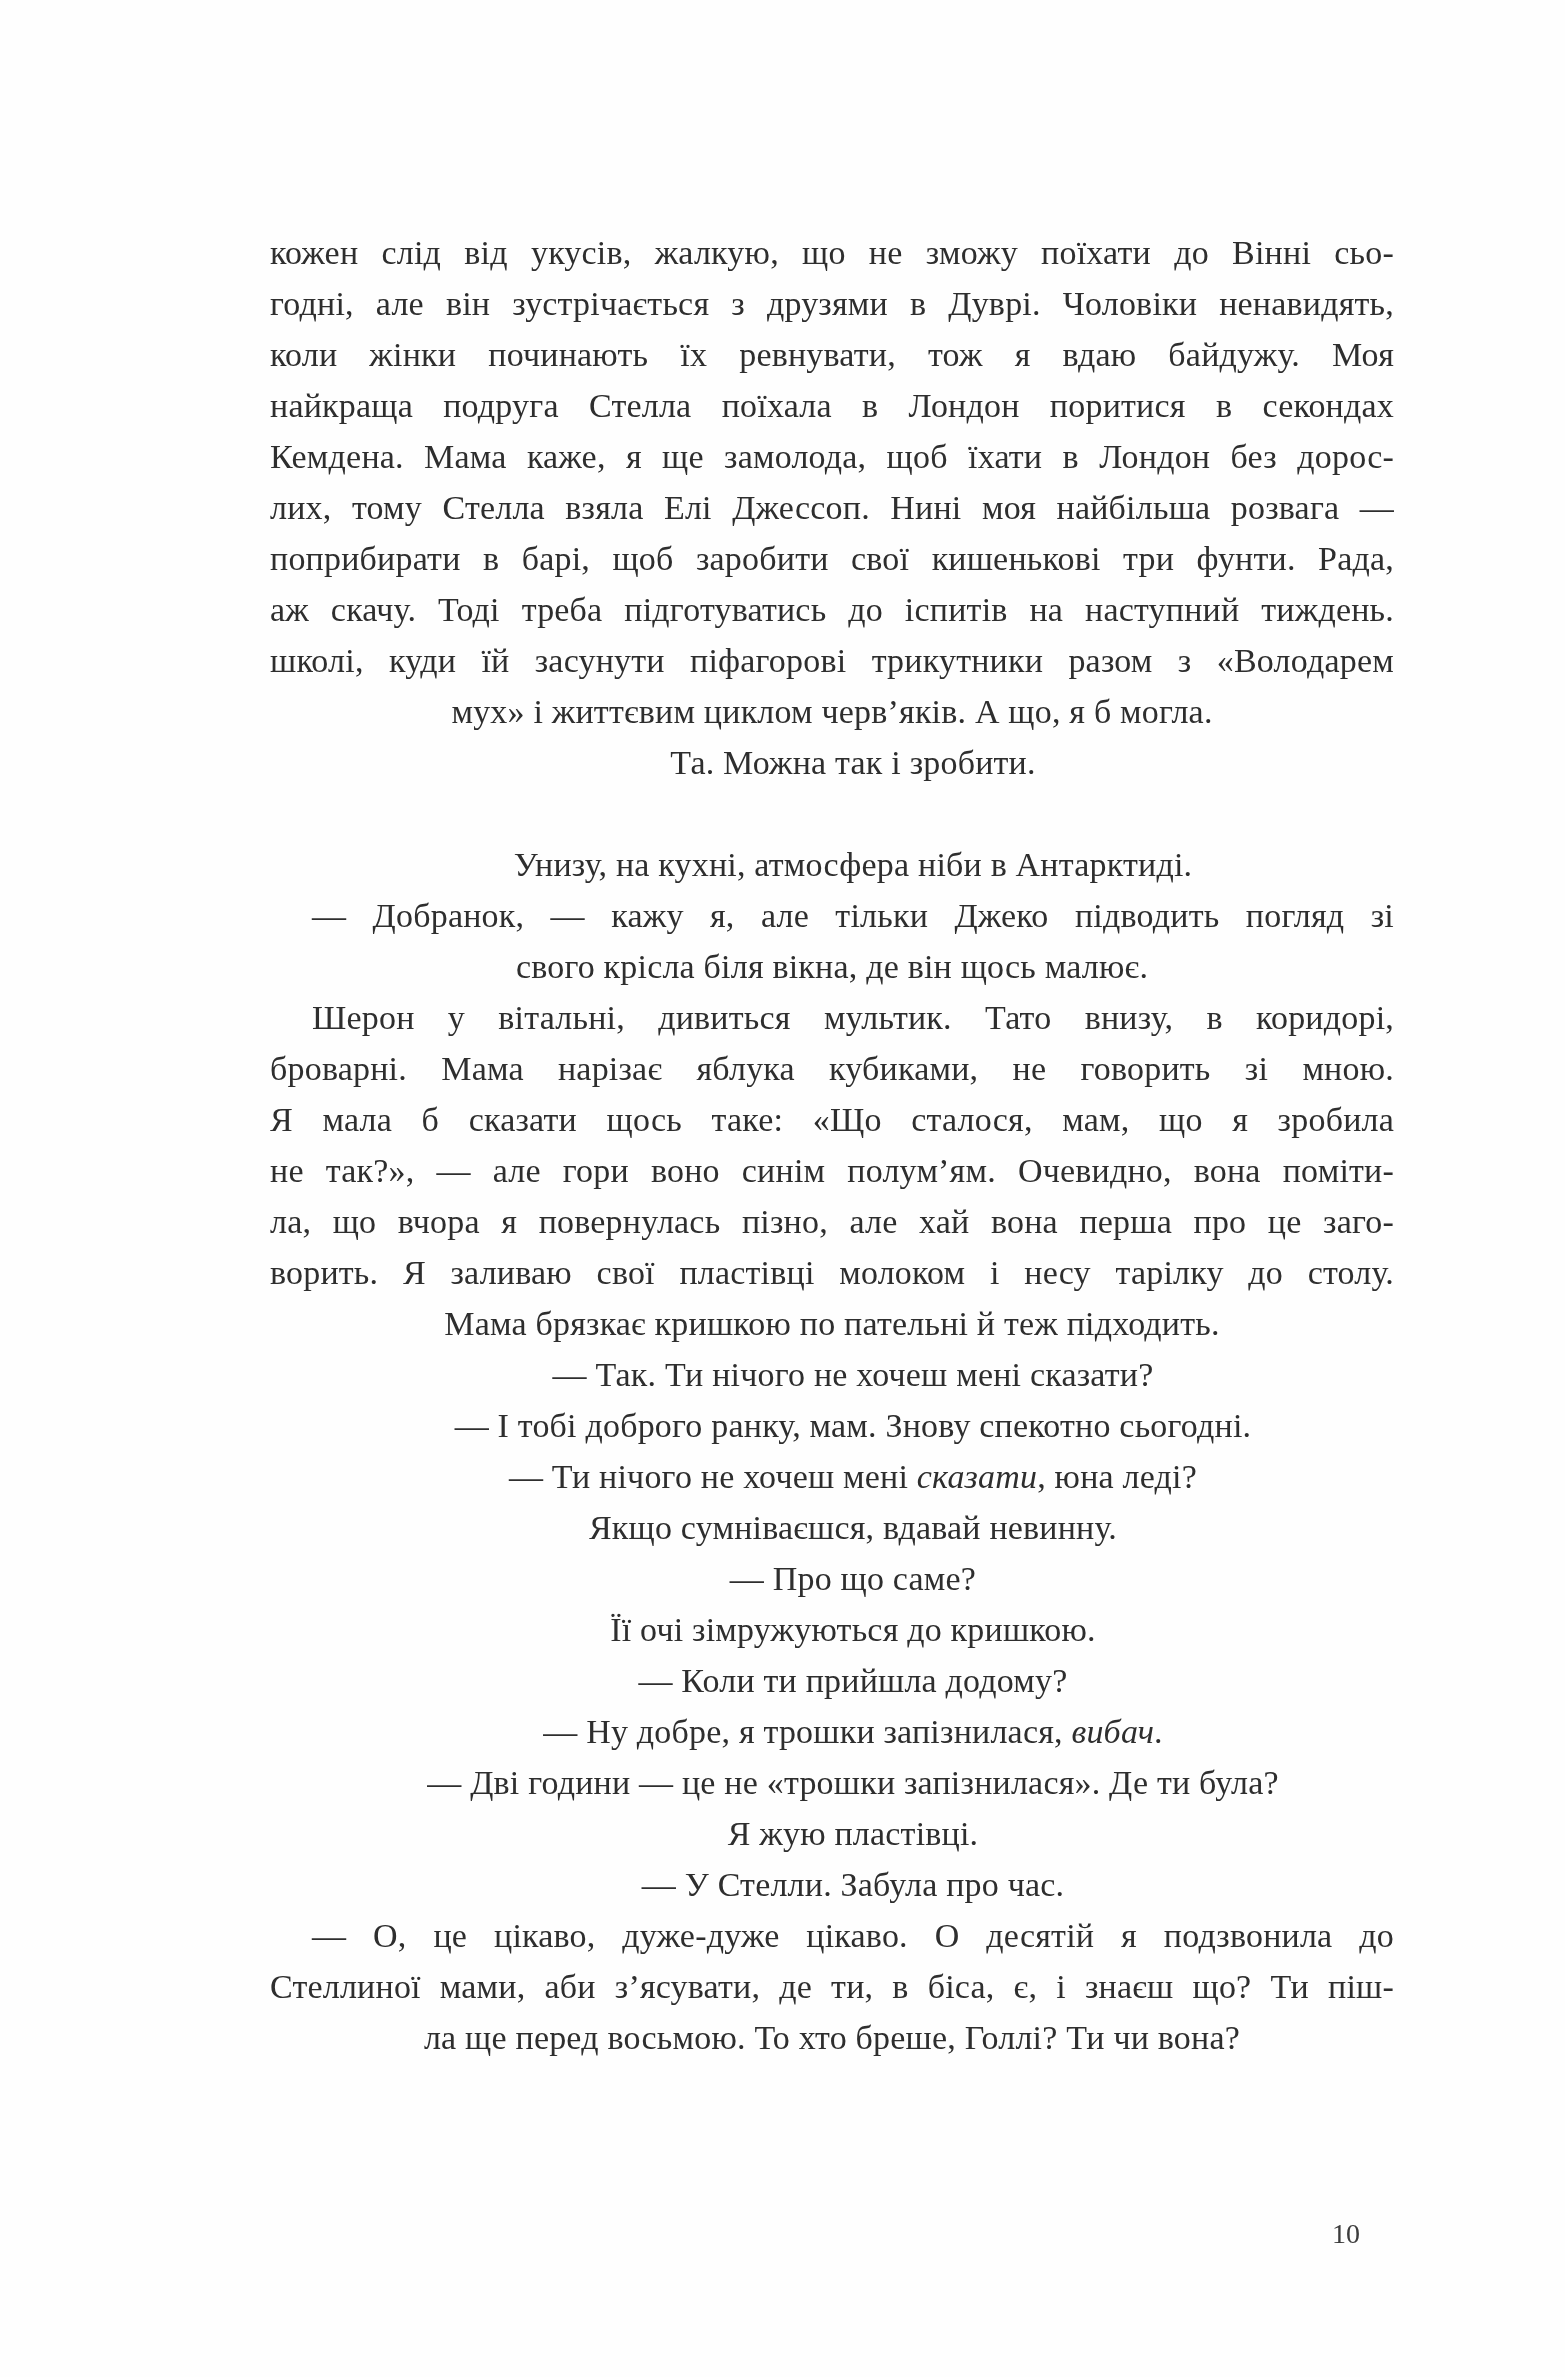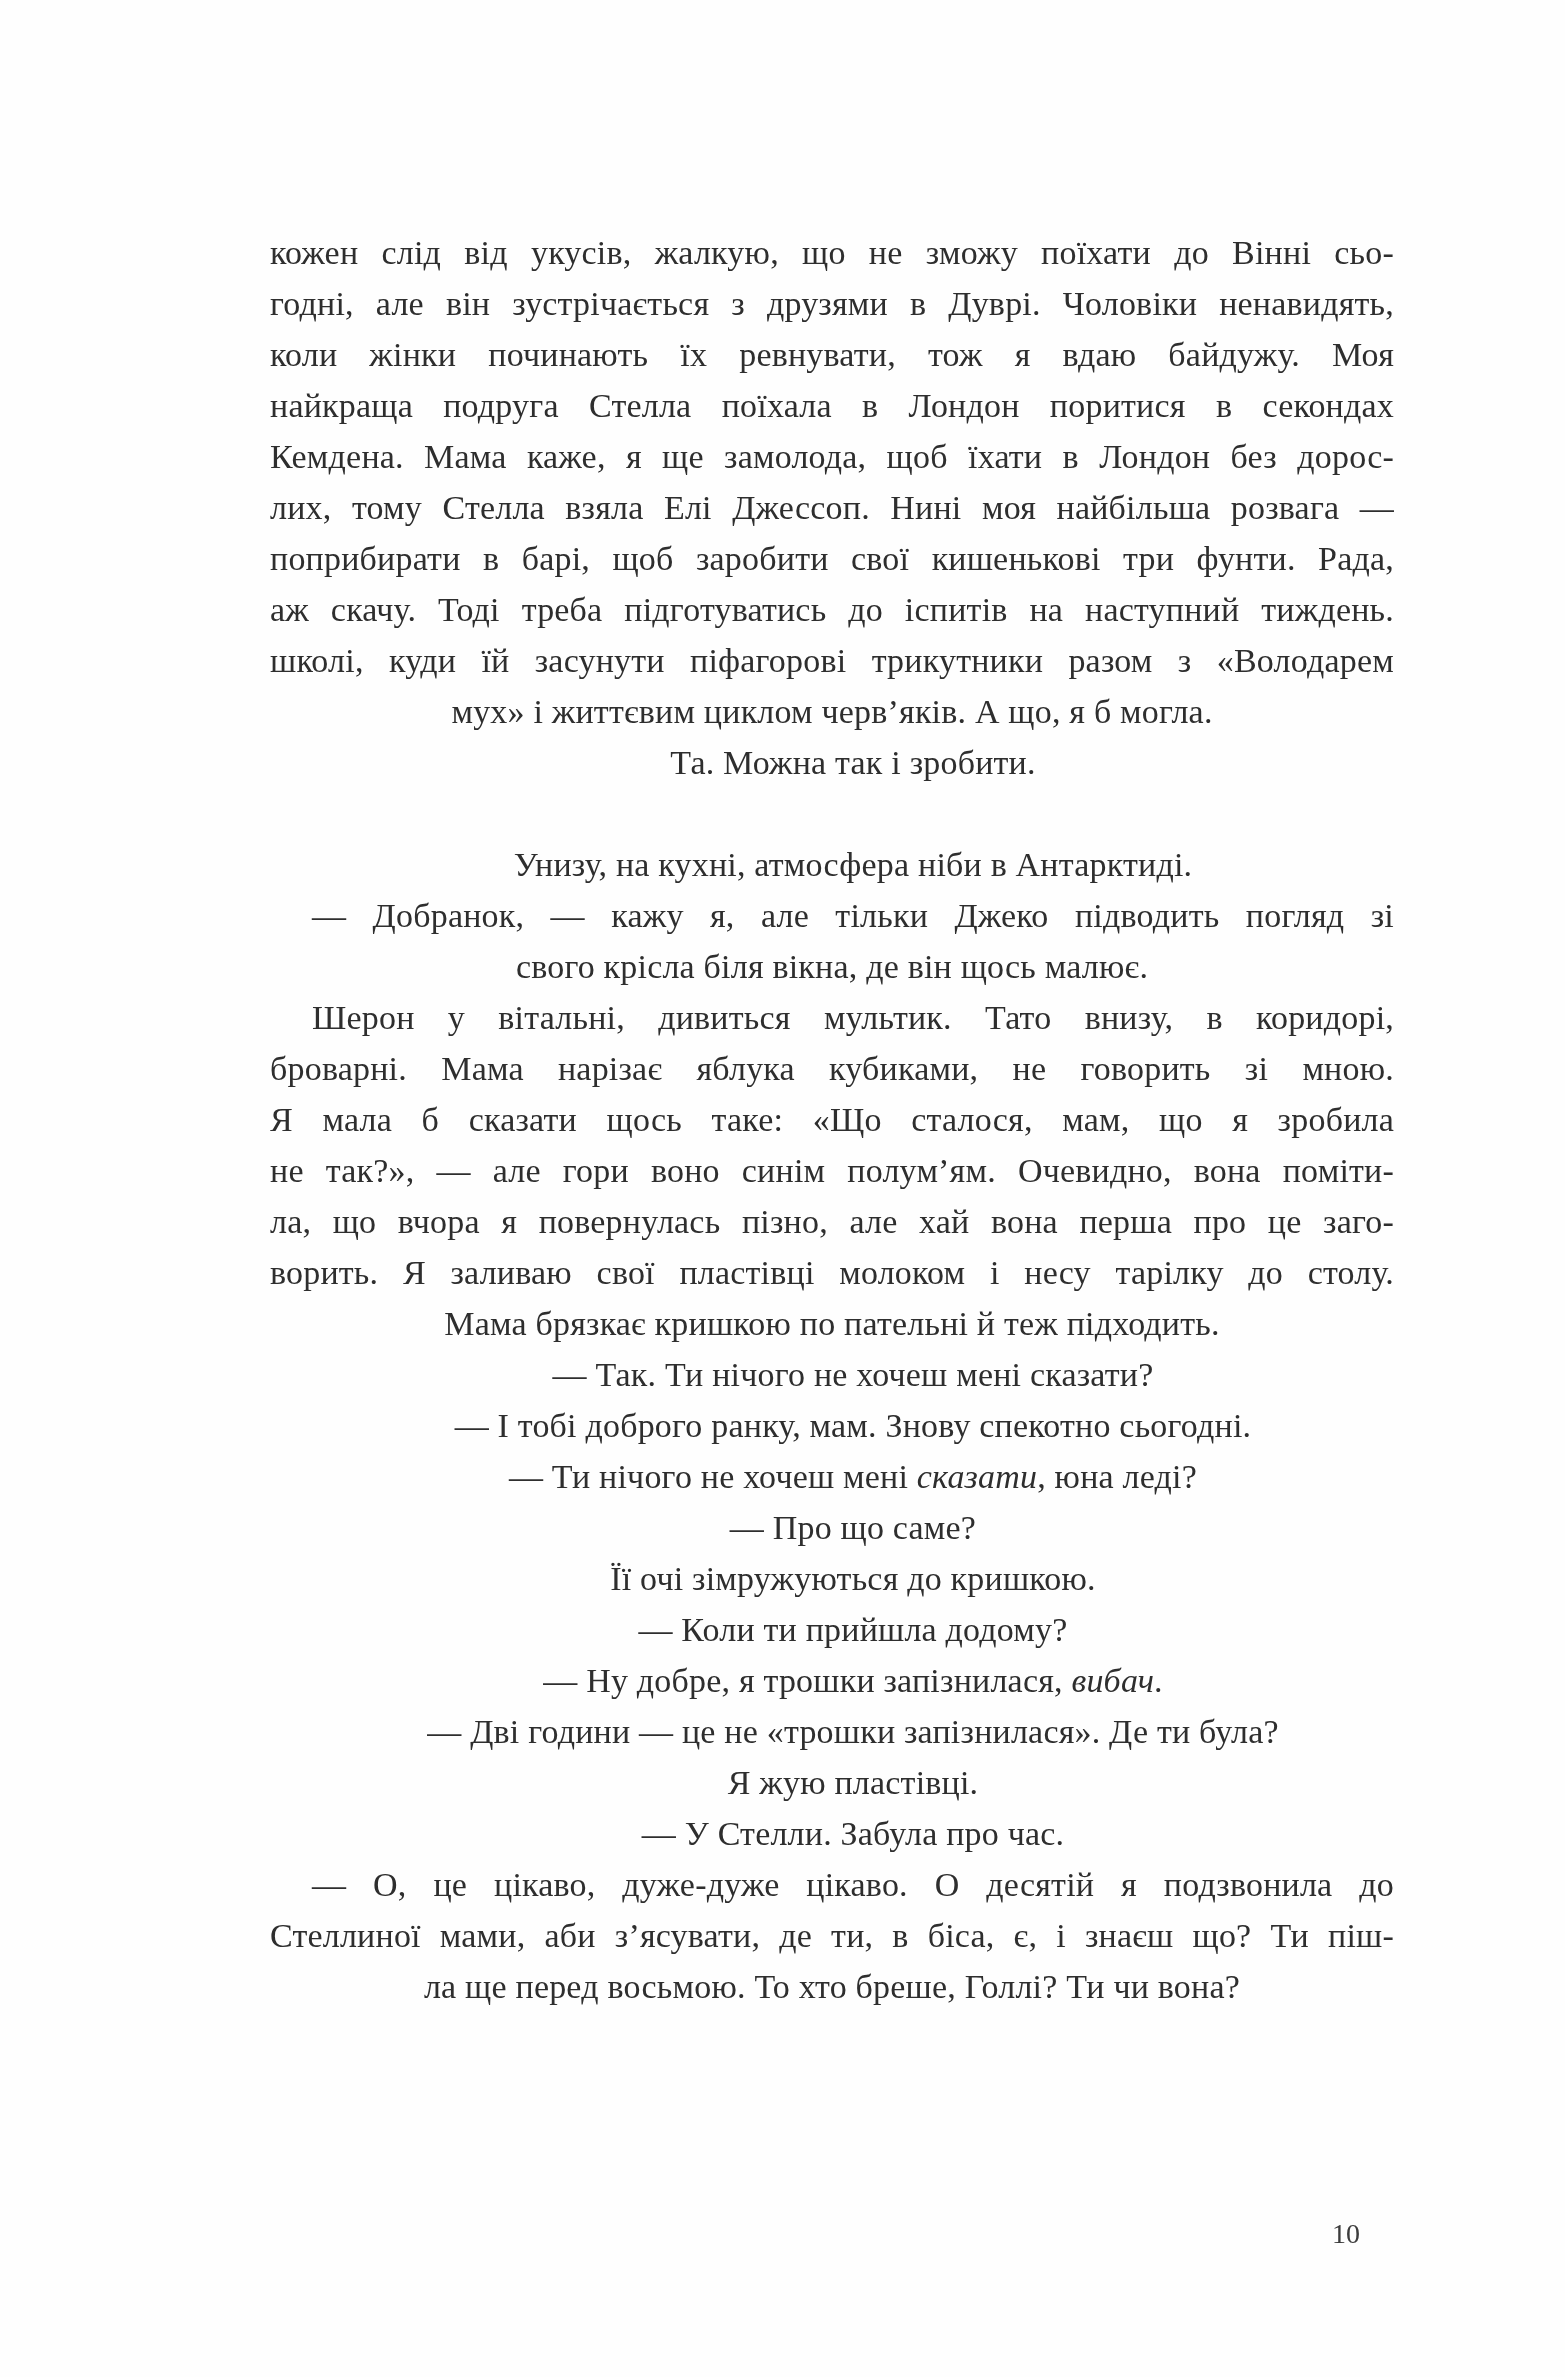--- a/index.html
+++ b/index.html
@@ -69,20 +69,21 @@
       <div class="line j ind"><span>Шерон у вітальні, дивиться мультик. Тато внизу, в коридорі,</span></div>
       <div class="line j"><span>броварні. Мама нарізає яблука кубиками, не говорить зі мною.</span></div>
       <div class="line j"><span>Я мала б сказати щось таке: «Що сталося, мам, що я зробила</span></div>
       <div class="line j"><span>не так?», — але гори воно синім полум’ям. Очевидно, вона поміти-</span></div>
       <div class="line j"><span>ла, що вчора я повернулась пізно, але хай вона перша про це заго-</span></div>
       <div class="line j"><span>ворить. Я заливаю свої пластівці молоком і несу тарілку до столу.</span></div>
       <div class="line"><span>Мама брязкає кришкою по пательні й теж підходить.</span></div>
       <div class="line ind"><span>— Так. Ти нічого не хочеш мені сказати?</span></div>
       <div class="line ind"><span>— І тобі доброго ранку, мам. Знову спекотно сьогодні.</span></div>
       <div class="line ind"><span>— Ти нічого не хочеш мені </span><em>сказати</em><span>, юна леді?</span></div>
+      <div class="line ind"><span>Якщо сумніваєшся, вдавай невинну.</span></div>
       <div class="line ind"><span>— Про що саме?</span></div>
       <div class="line ind"><span>Її очі зімружуються до кришкою.</span></div>
       <div class="line ind"><span>— Коли ти прийшла додому?</span></div>
       <div class="line ind"><span>— Ну добре, я трошки запізнилася, </span><em>вибач</em><span>.</span></div>
       <div class="line ind"><span>— Дві години — це не «трошки запізнилася». Де ти була?</span></div>
       <div class="line ind"><span>Я жую пластівці.</span></div>
       <div class="line ind"><span>— У Стелли. Забула про час.</span></div>
       <div class="line j ind"><span>— О, це цікаво, дуже-дуже цікаво. О десятій я подзвонила до</span></div>
       <div class="line j"><span>Стеллиної мами, аби з’ясувати, де ти, в біса, є, і знаєш що? Ти піш-</span></div>
       <div class="line"><span>ла ще перед восьмою. То хто бреше, Голлі? Ти чи вона?</span></div>

